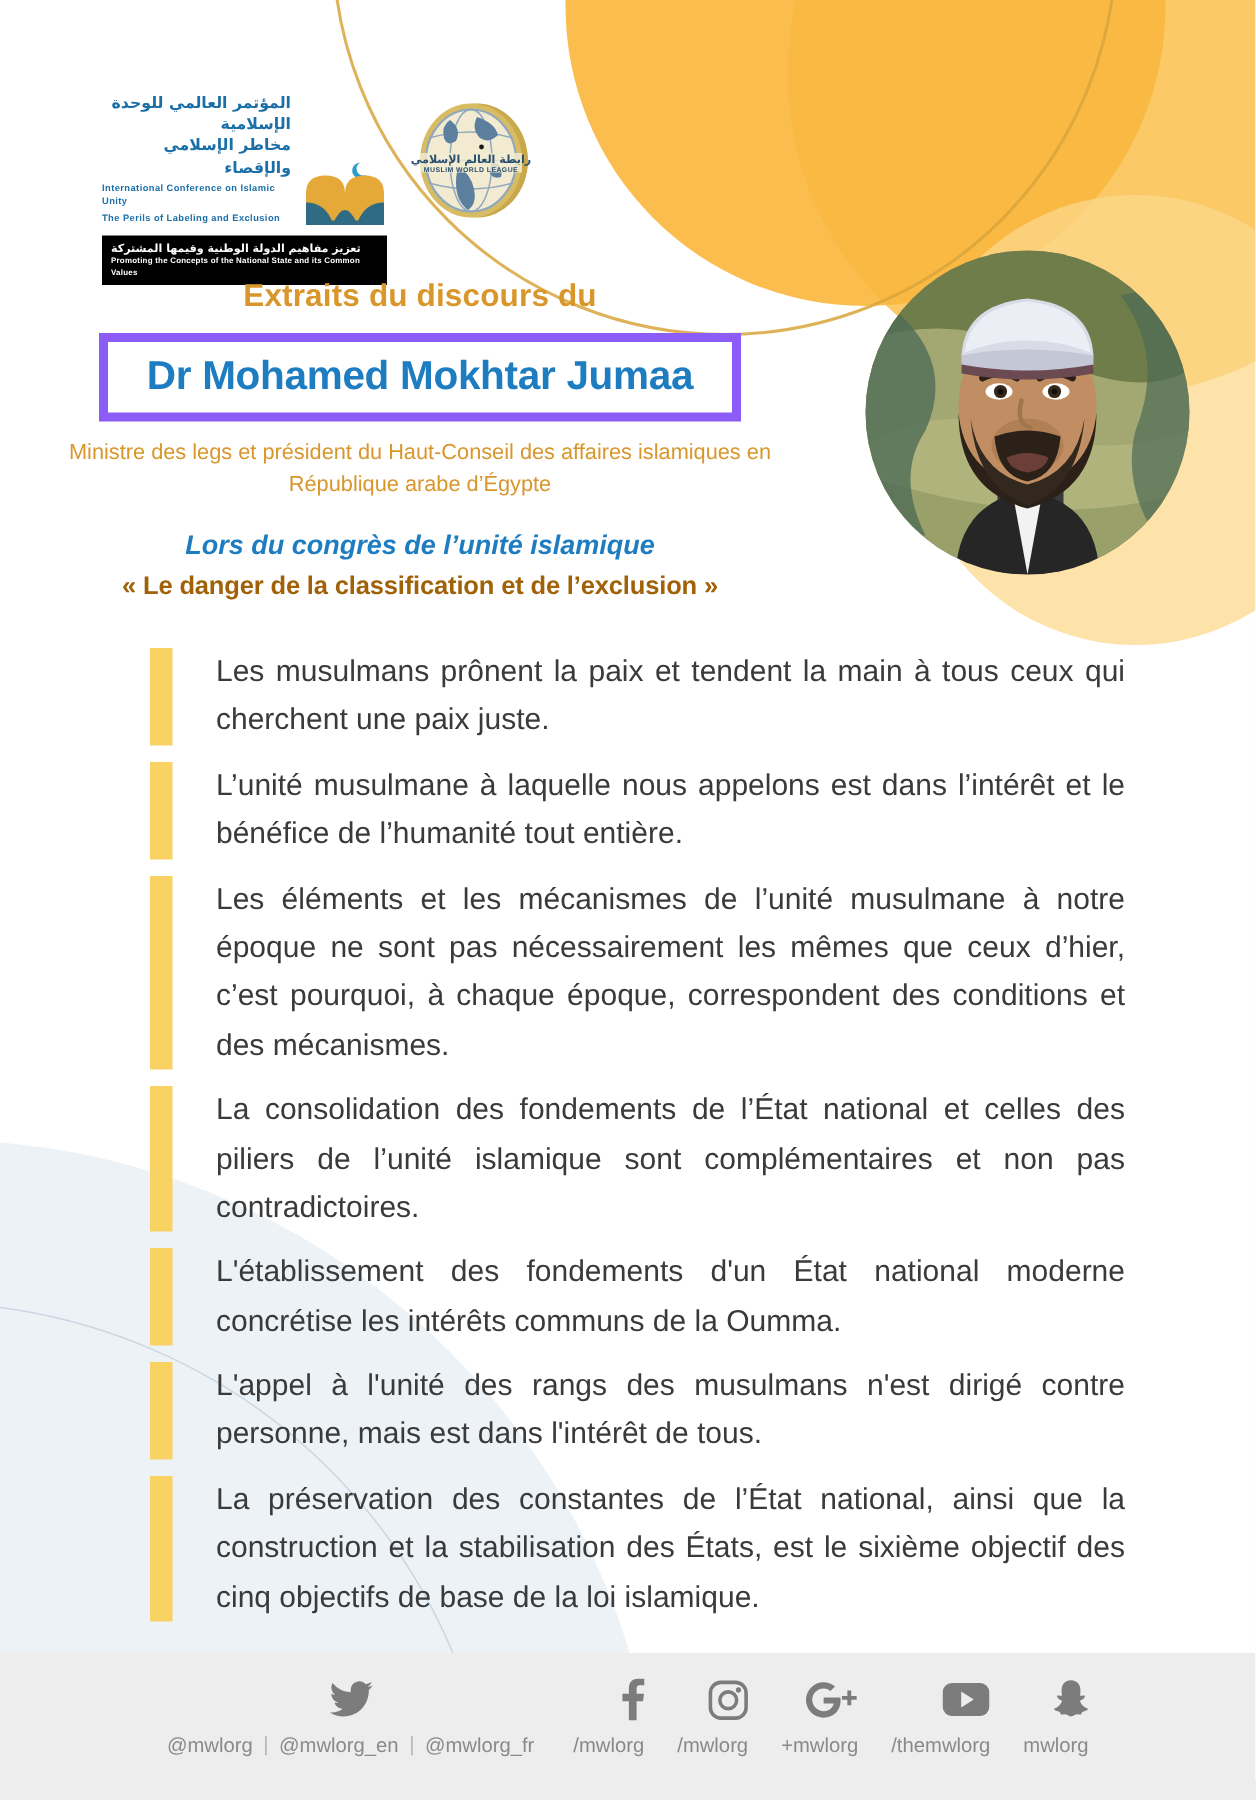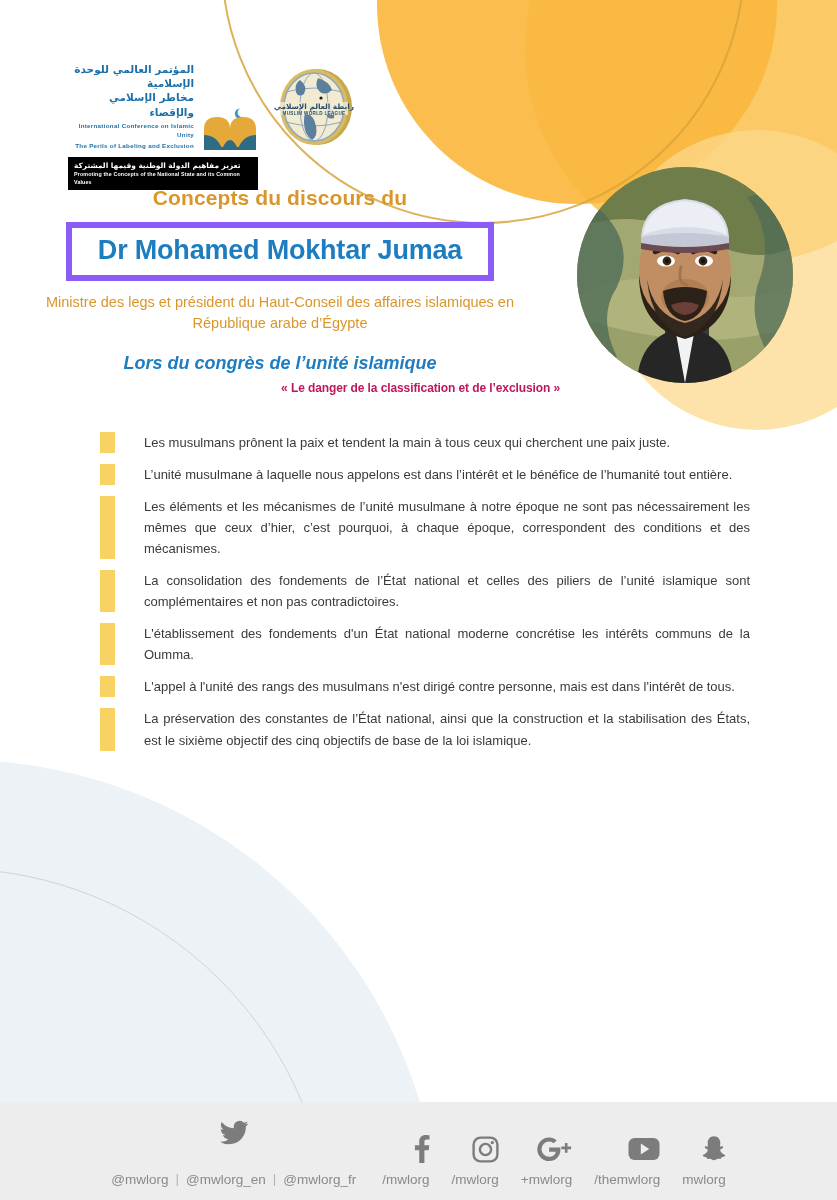--- a/index.html
+++ b/index.html
@@ -75,21 +75,21 @@
   .logos {
     position: absolute;
     left: 68px; top: 62px;
     display: flex;
     align-items: flex-start;
     gap: 16px;
     z-index: 5;
   }
   .conf-logo { display: flex; flex-direction: column; width: 190px; }
   .conf-top { display: flex; align-items: flex-end; gap: 6px; }
-  .conf-words { text-align: right; flex: 1; }
+  .conf-words { flex: 1; }
   .conf-ar1 {
     font-family: "DejaVu Sans", sans-serif;
     font-size: 10.5px; font-weight: bold;
     color: #1B6FA8; line-height: 1.35; letter-spacing: .2px;
     direction: rtl;
   }
   .conf-en1 {
     font-size: 6.2px; font-weight: bold; color: #1B6FA8;
     line-height: 1.5; letter-spacing: .3px; margin-top: 2px;
   }
@@ -140,23 +140,22 @@
     padding: 0 42px;
   }
   .congress {
     margin-top: 17px;
     font-size: 18px; font-weight: bold; color: #1E7DC0;
     line-height: 1.35;
     font-style: italic;
   }
   .theme {
     margin-top: 6px;
-    font-size: 12px; font-weight: bold; color: #be185d;
+    font-size: 17px; font-weight: bold; color: #a16207;
     letter-spacing: -.1px;
-    text-align: right;
   }
 
   
   .portrait {
     position: absolute;
     right: 44px; top: 167px;
     width: 216px; height: 216px;
     border-radius: 50%;
     overflow: hidden;
     z-index: 7;
@@ -176,21 +175,21 @@
     margin-bottom: 11px;
   }
   .quote-bar {
     width: 15px;
     flex: none;
     background: #F8D263;
   }
   .quote-text {
     flex: 1;
     padding-left: 29px;
-    font-size: 13px;
+    font-size: 20px;
     color: #3A3A3A;
     line-height: 1.62;
     text-align: justify;
     text-justify: inter-word;
   }
 
   
   .footer {
     position: absolute;
     left: 0; bottom: 0;
@@ -237,21 +236,21 @@
   .twitter-group {
     display: flex;
     flex-direction: column;
     align-items: center;
   }
   .twitter-handles {
     display: flex;
     align-items: flex-end;
     margin-top: 8px;
   }
-  .twitter-handles .social-handle { margin-top: 16px; }
+  .twitter-handles .social-handle { margin-top: 0; }
   .gap-lg { width: 26px; }
   .gap-md { width: 22px; }
 </style>
 </head>
 <body>
 
 <div class="poster">
 
   <div class="deco-layer">
     <div class="circ circ-a"></div>
@@ -341,21 +340,21 @@
         <path d="M104 100 Q100 116 110 118" stroke="#a2764d" stroke-width="3" fill="none" stroke-linecap="round"></path>
         <path d="M64 70 Q66 36 108 32 Q150 36 152 70 Q150 78 108 80 Q66 78 64 70 Z" fill="#d9dbe6"></path>
         <path d="M66 68 Q70 38 108 34 Q146 38 150 68 Q130 60 108 60 Q86 60 66 68 Z" fill="#eceef5"></path>
         <path d="M64 70 Q108 62 152 70 L152 78 Q108 86 64 78 Z" fill="#c4c7d6"></path>
         <path d="M64 76 Q108 84 152 76 L152 82 Q108 90 64 82 Z" fill="#6b4a52"></path>
       </g>
     </svg>
   </div>
 
   <div class="title-block">
-    <div class="kicker">Concepts du discours du</div>
+    <div class="kicker">Extraits du discours du</div>
     <div class="name-frame">
       <div class="name">Dr Mohamed Mokhtar Jumaa</div>
     </div>
     <div class="role">Ministre des legs et président du Haut-Conseil des affaires islamiques en République arabe d’Égypte</div>
     <div class="congress">Lors du congrès de l’unité islamique</div>
     <div class="theme">« Le danger de la classification et de l’exclusion »</div>
   </div>
 
   <div class="quotes">
     <div class="quote">

